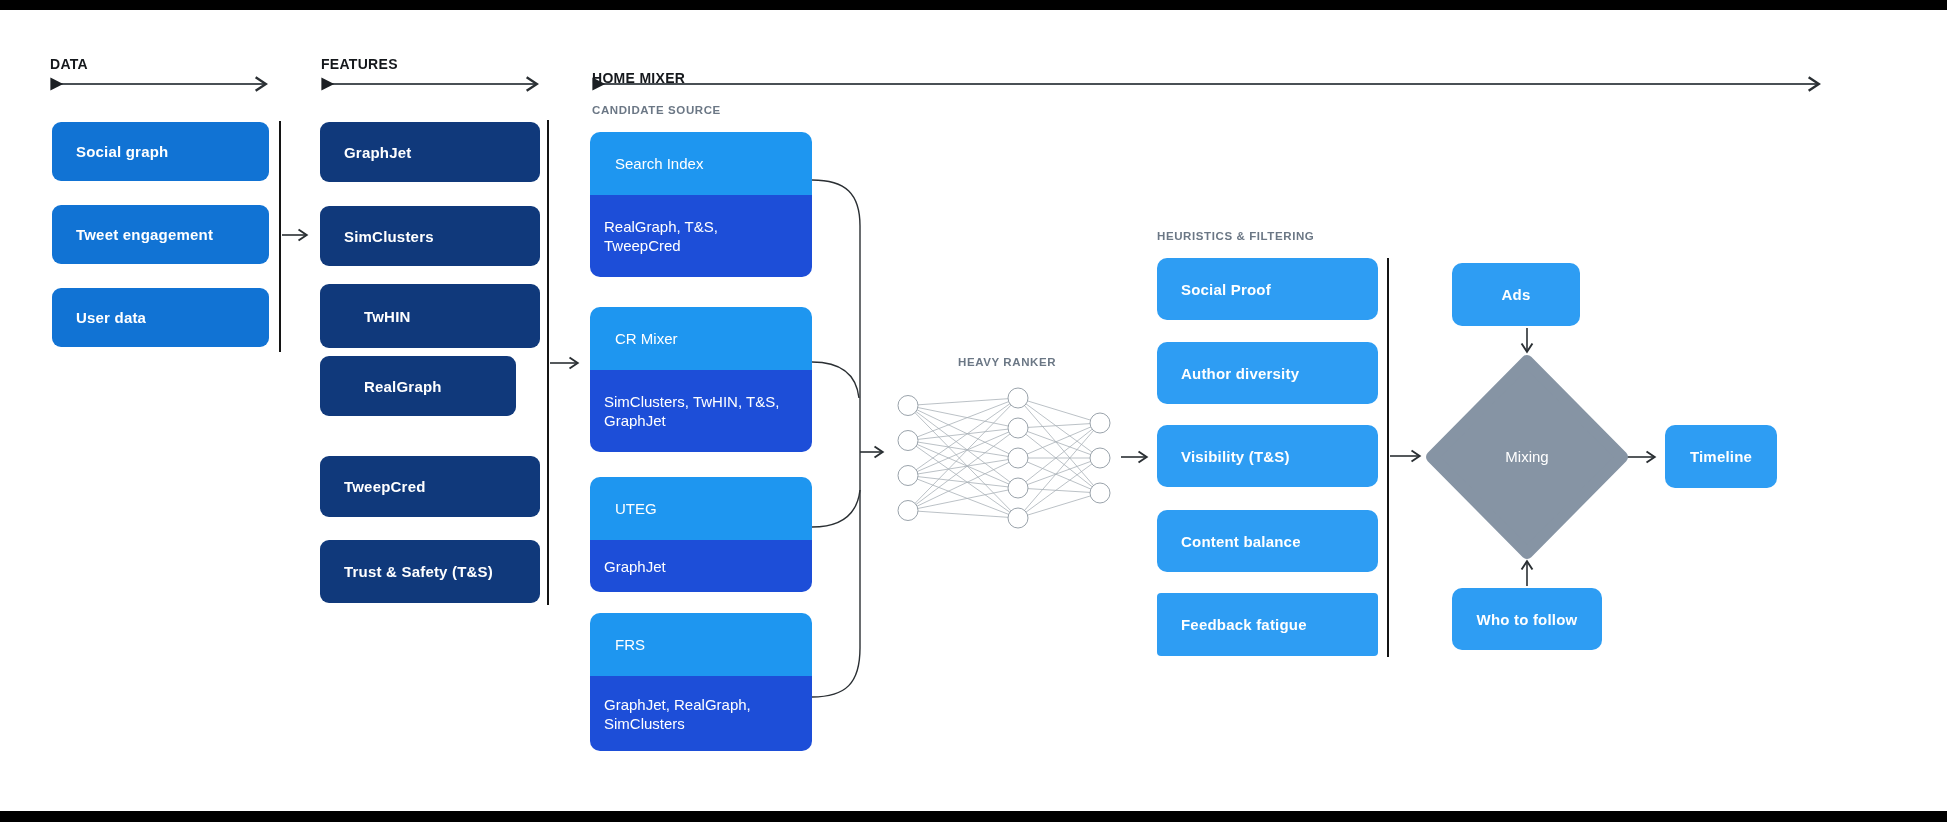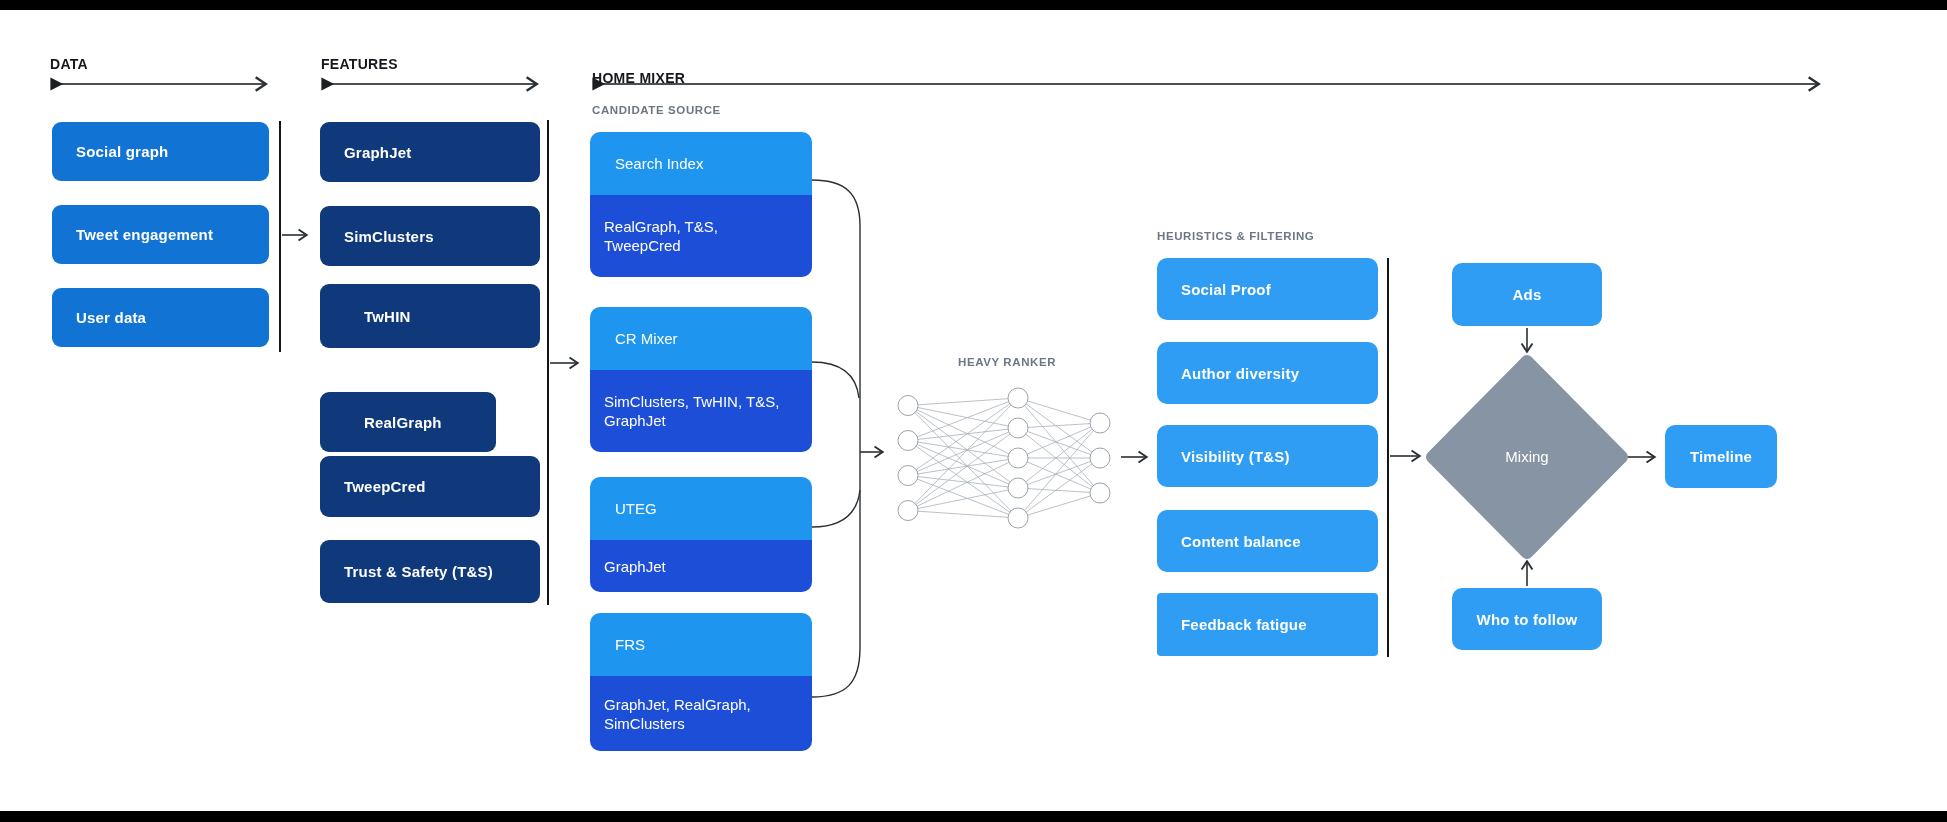--- a/index.html
+++ b/index.html
@@ -142,21 +142,21 @@
 
 <div class="box navy" style="left:320px;top:122px;width:220px;height:60px;">
     <span>GraphJet</span>
   </div>
 <div class="box navy" style="left:320px;top:206px;width:220px;height:60px;">
     <span>SimClusters</span>
   </div>
 <div class="box navy" style="left:320px;top:284px;width:220px;height:64px;padding-left:44px;">
     <span>TwHIN</span>
   </div>
-<div class="box navy" style="left:320px;top:392px;width:176px;height:60px;padding-left:44px;">
+<div class="box navy" style="left:320px;top:356px;width:196px;height:60px;padding-left:44px;">
     <span>RealGraph</span>
   </div>
 <div class="box navy" style="left:320px;top:456px;width:220px;height:61px;">
     <span>TweepCred</span>
   </div>
 <div class="box navy" style="left:320px;top:540px;width:220px;height:63px;">
     <span>Trust &amp; Safety (T&amp;S)</span>
   </div>
 
 <div class="stack" style="left:590px;top:132px;width:222px;height:145px;">
@@ -201,21 +201,21 @@
 <div class="box bright" style="left:1157px;top:425px;width:221px;height:62px;border-radius:10px;">
     <span>Visibility (T&amp;S)</span>
   </div>
 <div class="box bright" style="left:1157px;top:510px;width:221px;height:62px;border-radius:10px;">
     <span>Content balance</span>
   </div>
 <div class="box bright" style="left:1157px;top:593px;width:221px;height:63px;border-radius:4px;">
     <span>Feedback fatigue</span>
   </div>
 
-<div class="box bright" style="left:1452px;top:263px;width:150px;height:63px;border-radius:10px;justify-content:center;padding-left:0;">
+<div class="box bright" style="left:1452px;top:263px;width:128px;height:63px;border-radius:10px;justify-content:center;padding-left:0;">
     <span>Ads</span>
   </div>
 <div class="center-label" style="left:1467px;top:448px;width:120px;">Mixing</div>
 <div class="box bright" style="left:1452px;top:588px;width:150px;height:62px;border-radius:10px;justify-content:center;padding-left:0;">
     <span>Who to follow</span>
   </div>
 <div class="box bright" style="left:1665px;top:425px;width:112px;height:63px;border-radius:10px;justify-content:center;padding-left:0;">
     <span>Timeline</span>
   </div>
 

